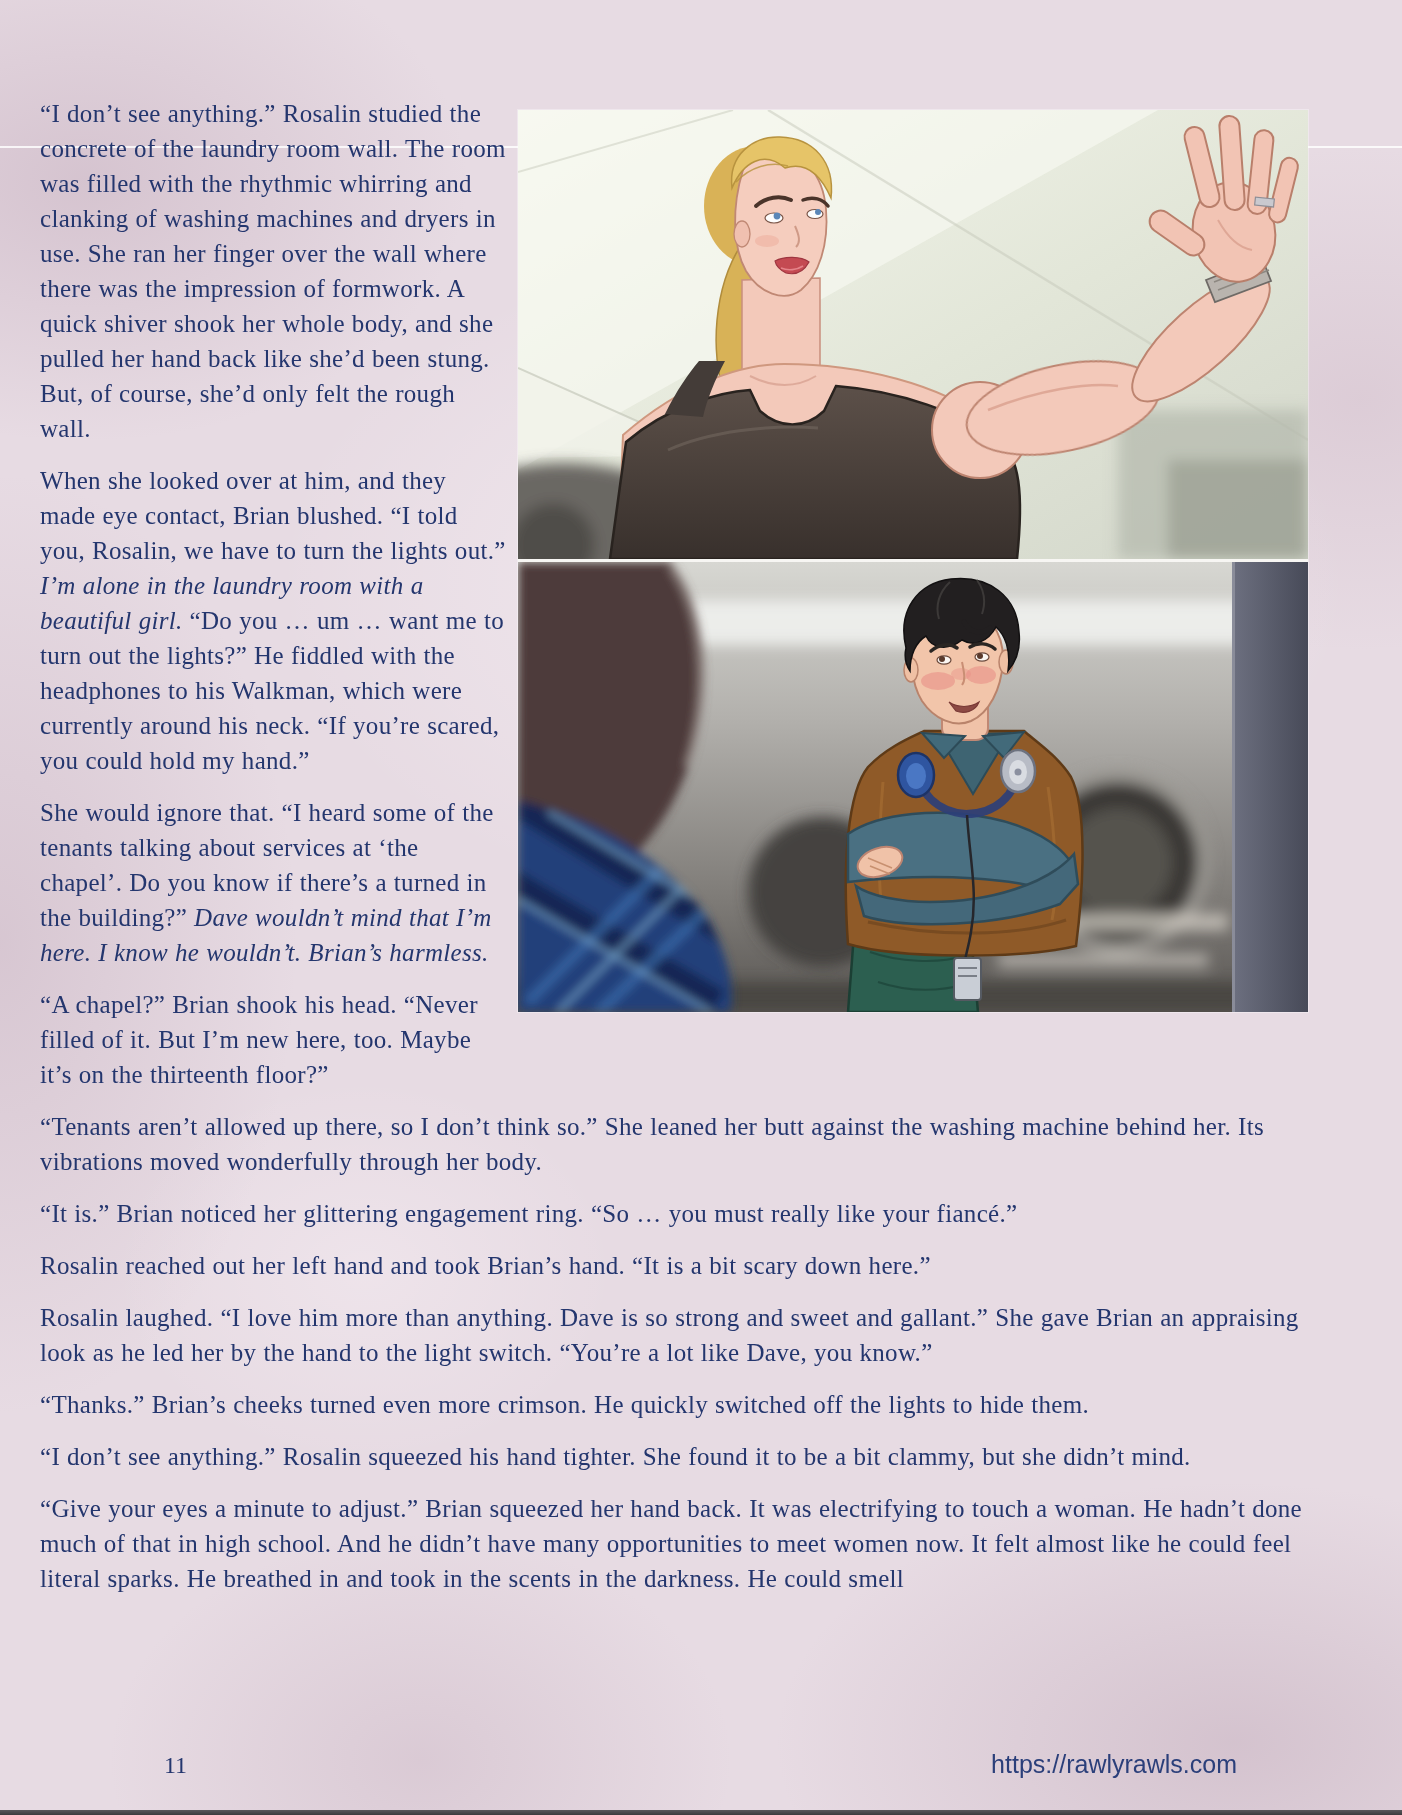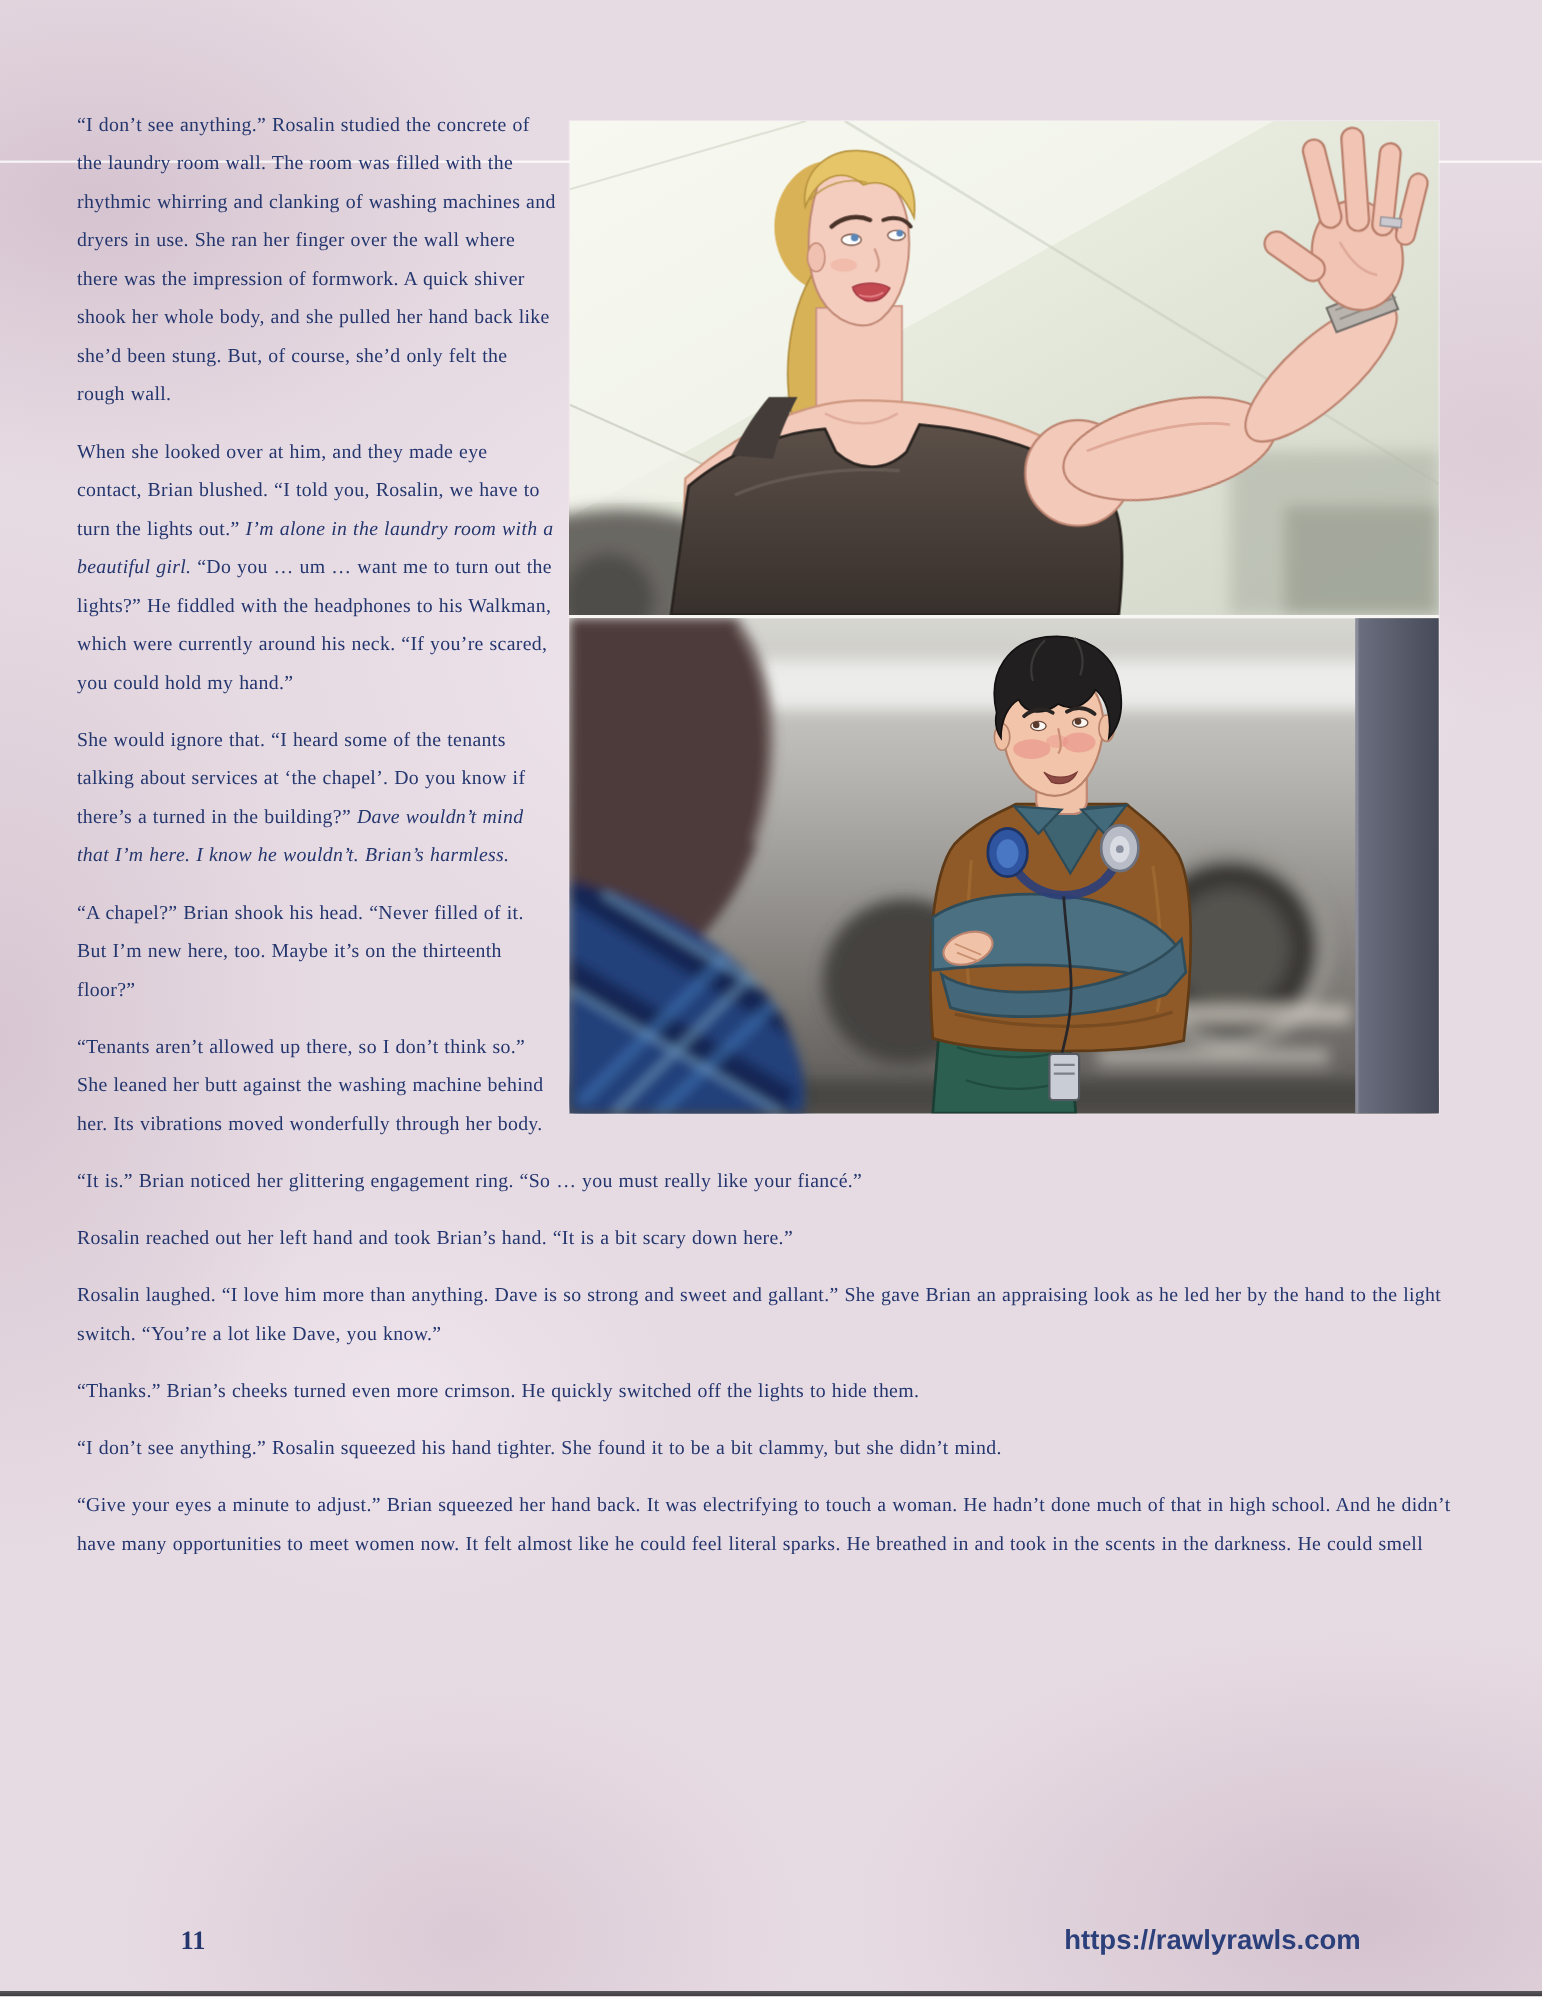--- a/index.html
+++ b/index.html
@@ -19,41 +19,40 @@
     font-family:"Liberation Serif","DejaVu Serif",serif;
     color:#24366e;
   }
   .hairline{
     position:absolute;left:0;top:146px;width:100%;height:2px;
     background:rgba(255,255,255,.82);
     z-index:1;
   }
   .content{
     position:relative;z-index:2;
-    padding:96px 57px 0 70px;
-    font-size:18px;line-height:35px;
+    padding:96px 57px 0 40px;
+    font-size:25px;line-height:35px;
     letter-spacing:.3px;word-spacing:.5px;
   }
   .art-float{
     float:right;
     width:790px;
     margin:14px 37px 16px 12px;
     background:#f7f6f3;
     box-shadow:0 0 0 1px rgba(255,255,255,.35);
   }
   .art-float figure{margin:0;padding:0;line-height:0;}
   .art-float figure + figure{margin-top:3px;}
   .panel{display:block;width:790px;}
   p.para{margin:0 0 17px 0;}
   p.para em{font-style:italic;text-align:right;}
   footer{
     position:absolute;left:164px;right:165px;top:1750px;
     display:flex;justify-content:space-between;align-items:baseline;
     z-index:2;
-    font-weight:bold;
   }
   .page-number{font-size:24px;color:#24366e;}
   .site-url{
     font-family:"Liberation Sans","DejaVu Sans",sans-serif;
     font-size:25px;color:#2b3f7a;text-decoration:none;
   }
   .bottom-bar{
     position:absolute;bottom:0;left:0;width:100%;height:5px;
     background:linear-gradient(#5a575c,#3c3a3e);
     z-index:3;

